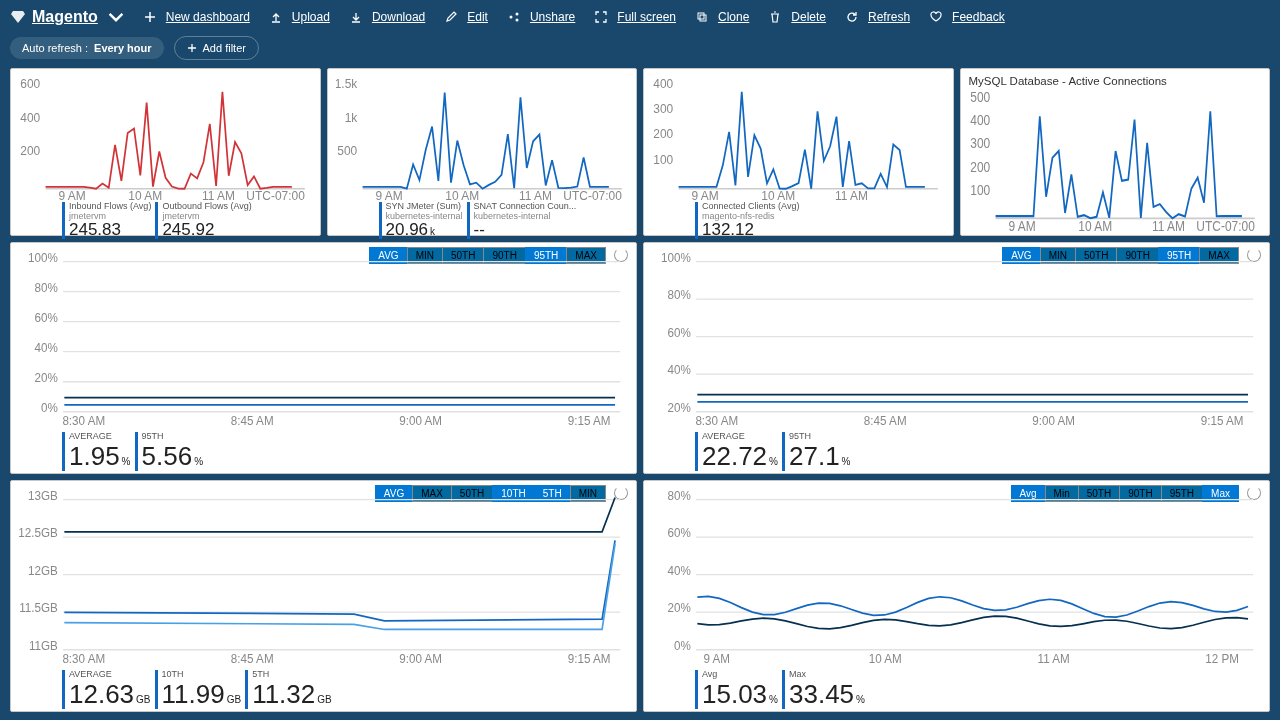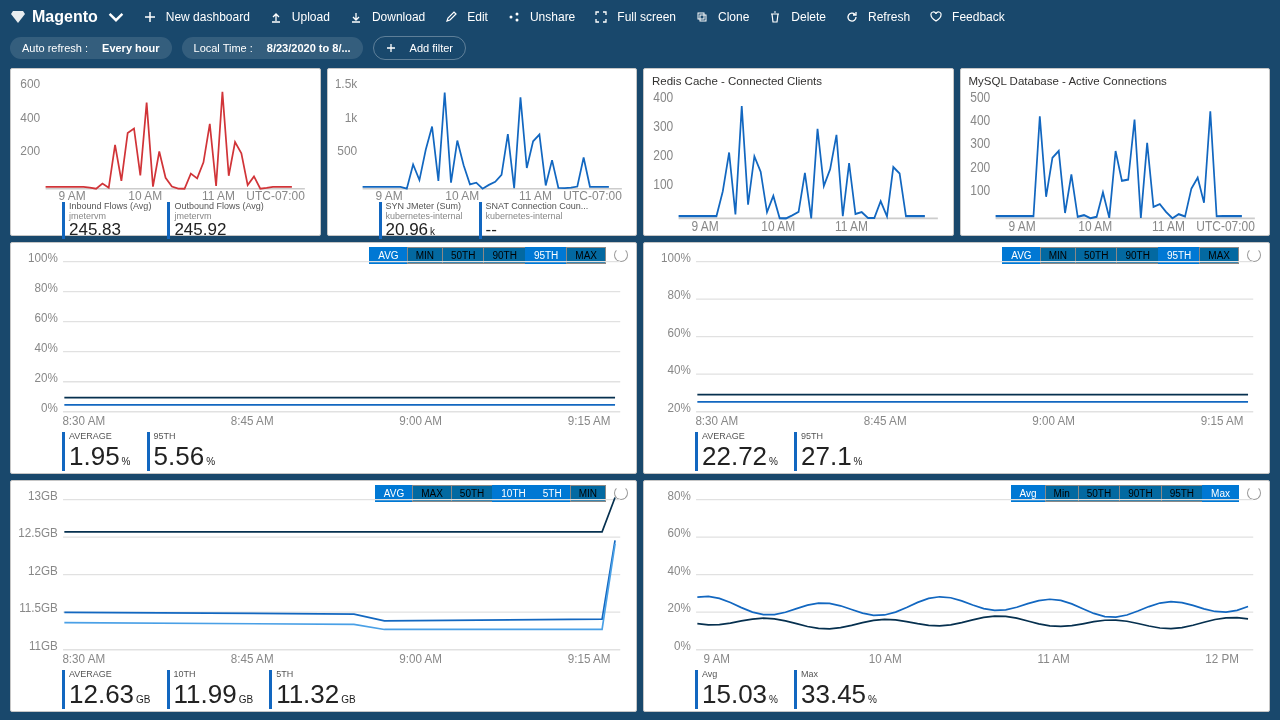--- a/index.html
+++ b/index.html
@@ -1,32 +1,32 @@
 <!DOCTYPE html>
 <html><head>
 <meta charset="utf-8">
 <style>
   * { box-sizing: border-box; margin: 0; padding: 0; }
   body { font-family: "Segoe UI", Arial, sans-serif; background: #19486c; color: #333; font-size: 12px; overflow: hidden; width: 1280px; height: 720px; }
-  .topbar { display: flex; align-items: center; padding: 6px 10px; gap: 4px; color: #fff; }
+  .topbar { display: flex; align-items: center; padding: 6px 10px; gap: 4px; color: #fff; text-decoration: underline; }
   .topbar .brand { display: flex; align-items: center; gap: 6px; font-size: 16px; font-weight: 600; margin-right: 8px; }
   .topbar .brand svg { width:16px; height:16px; }
   .topbar .chev { margin-left:4px; }
   .tbbtn { display:flex; align-items:center; gap:10px; padding:4px 8px; color:#fff; font-size:12px; cursor:pointer; border-radius:2px; }
   .tbbtn svg { width:12px; height:12px; }
   .row2 { display:flex; align-items:center; gap:10px; padding:2px 10px 8px; color:#fff; font-size:11px; }
-  .pill { background: rgba(255,255,255,0.12); padding:5px 12px; border-radius:14px; display:flex; align-items:center; gap:14px; cursor:pointer; }
+  .pill { background: rgba(255,255,255,0.12); padding:5px 12px; border-radius:14px; display:flex; align-items:center; gap:6px; cursor:pointer; }
   .pill.ghost { background: transparent; border:1px solid rgba(255,255,255,0.3); }
   .grid { padding: 0 10px 10px; display:grid; grid-template-columns: repeat(4, 1fr); gap:6px; }
   .tile { background:#fff; border:1px solid #c6c6c6; border-radius:2px; padding:6px 8px 4px; position:relative; display:flex; flex-direction:column; }
   .tile .title { font-size:11.5px; font-weight:400; color:#323130; margin-bottom:2px; white-space:nowrap; overflow:hidden; text-overflow:ellipsis; }
   .tile .sub { font-size:10px; color:#666; white-space:nowrap; overflow:hidden; text-overflow:ellipsis; }
   .tile.span2 { grid-column: span 2; }
   .chartwrap { flex:1; position:relative; }
-  .footer-metrics { display:flex; gap:16px; padding-top:2px;padding-left:43px; }
+  .footer-metrics { display:flex; gap:4px; padding-top:2px;padding-left:43px; }
   .metric { border-left:3px solid #1267c0; padding-left:4px; }
   .metric .lbl { font-size:9px; color:#555; line-height:1.1; }
   .metric .src { font-size:9px; color:#888; line-height:1; }
   .metric .val { font-size:17px; font-weight:400; color:#222; line-height:1.1; }
   .metric .unit { font-size:10px; font-weight:400; margin-left:2px; }
   .bigmetric .val { font-size:26px; }
   .seg { display:flex; gap:0; position:absolute; top:4px; right:30px; }
   .seg button { font-size:10px; padding:2px 8px; background:#0369a1; border:1px solid #8a8886; margin-left:-1px; cursor:pointer; }
   .seg button.on { background:#0078d4; color:#fff; border-color:#0078d4; }
   .refresh-circ { position:absolute; top:5px; right:8px; width:14px; height:14px; border:1.5px solid #999; border-radius:50%; border-top-color:transparent; }
@@ -109,24 +109,20 @@
       </svg>
       <span>Feedback</span>
     </div>
 </div>
 
 <div class="row2">
   <div class="pill">
     <span>Auto refresh :</span>
     <b>Every hour</b>
   </div>
-  <div class="pill">
-    <span>Local Time :</span>
-    <b>8/23/2020 to 8/...</b>
-  </div>
   <div class="pill ghost">
     <svg width="10" height="10" viewBox="0 0 10 10">
         <path d="M5 1v8M1 5h8" stroke="#fff" stroke-width="1.3"></path>
       </svg>
     <span>Add filter</span>
   </div>
 </div>
 
 <div class="grid" id="grid">
     <div class="tile" style="height: 168px;">
@@ -194,20 +190,27 @@
           <text class="ylab" x="16" y="45" text-anchor="end">200</text>
           <text class="ylab" x="16" y="26.5" text-anchor="end">300</text>
           <text class="ylab" x="16" y="8" text-anchor="end">400</text>
           <text class="xlab" x="40" y="90" text-anchor="middle">9 AM</text>
           <text class="xlab" x="95" y="90" text-anchor="middle">10 AM</text>
           <text class="xlab" x="150" y="90" text-anchor="middle">11 AM</text>
         <path d="M20,80.56 L24.75,80.56 L29.5,80.56 L34.25,80.56 L39,80.56 L43.75,80.56 L48.5,80.56 L53.25,64.80445845151394 L58,40.27971641666176 L62.75,79.48405915478837 L67.5,10.839267969400424 L72.25,73.25632322403354 L77,42.73317794108662 L81.75,52.53117289468577 L86.5,78.0580321418892 L91.25,67.7326572432843 L96,81.87395327011808 L100.75,81.99655265098392 L105.5,80.07962825841919 L110.25,77.86403833662473 L115,53.243624867098845 L119.75,81.9936889375635 L124.5,25.234297847436444 L129.25,61.50291098494965 L134,50.80888768931843 L138.75,29.085450617083907 L143.5,80.63020766568688 L148.25,47.03175073151724 L153,79.16073227290929 L157.75,78.00282152646216 L162.5,81.76042202123249 L167.25,81.78680284928542 L172,71.09641518210012 L176.75,80.78611888467924 L181.5,49.498293495994446 L186.25,53.57761152963543 L191,80.56 L195.75,80.56 L200.5,80.56 L205.25,80.56" stroke="#1267c0" fill="none" stroke-width="1.3"></path>
 
       </svg>
     </div>
+    <div class="footer-metrics">
+        <div class="metric">
+          <div class="lbl">Connected Clients (Avg)</div>
+          <div class="src">magento-nfs-redis</div>
+          <div class="val">132.12</div>
+        </div>
+      </div>
     </div>
     <div class="tile" style="height: 168px;">
     <div class="title">MySQL Database - Active Connections</div>
     <div class="chartwrap">
       <svg width="100%" height="100%" viewBox="0 0 220 90" preserveAspectRatio="none">
         <line x1="20" y1="82" x2="215" y2="82" stroke="#ccc"></line>
         <text class="ylab" x="16" y="67.2" text-anchor="end">100</text>
           <text class="ylab" x="16" y="52.4" text-anchor="end">200</text>
           <text class="ylab" x="16" y="37.6" text-anchor="end">300</text>
           <text class="ylab" x="16" y="22.799999999999997" text-anchor="end">400</text>

